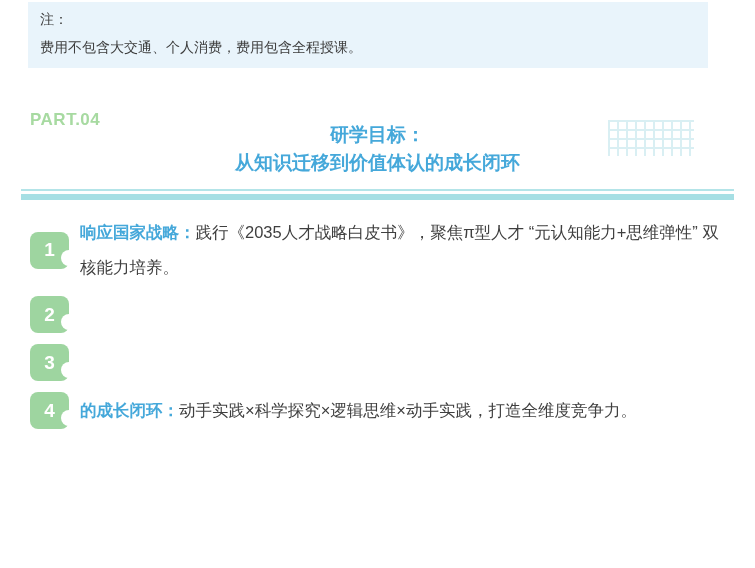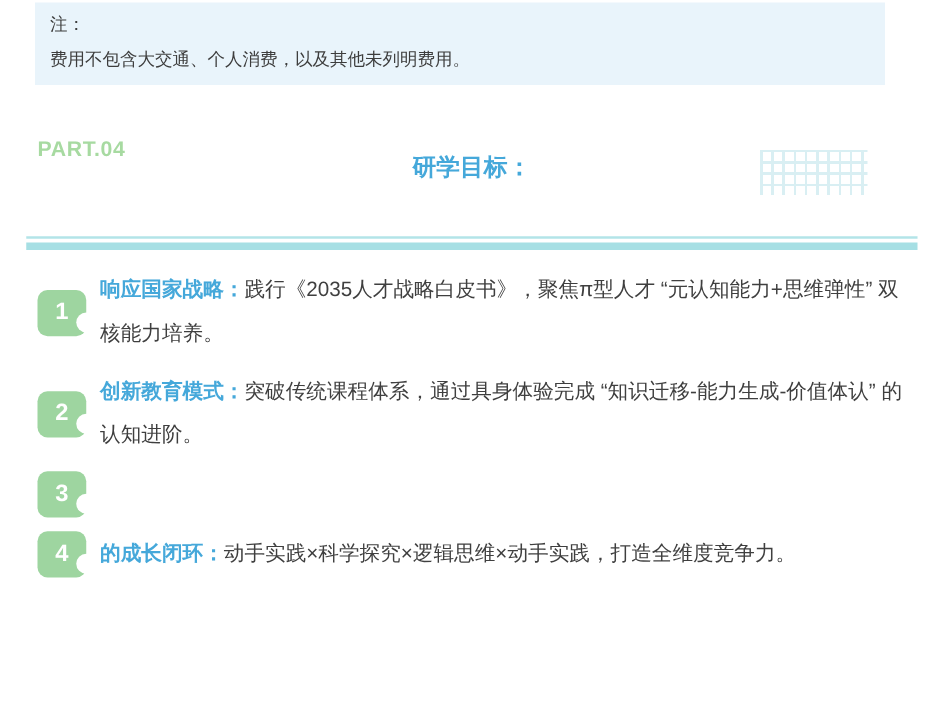--- a/index.html
+++ b/index.html
@@ -109,28 +109,29 @@
     margin-top: 39px;
   }
 </style>
 </head>
 <body>
 
 <div class="page">
 
   <div class="note-box">
     <p>注：</p>
-    <p>费用不包含大交通、个人消费，以及其他未列明费用。</p>
+    <p>费用不包含大交通、个人消费，费用包含全程授课。</p>
   </div>
 
   <div class="section-header">
     <div class="part-label">PART.04</div>
     <div class="grid-decoration"></div>
     <div class="section-title">
       <div>研学目标：</div>
+      <div>从知识迁移到价值体认的成长闭环</div>
     </div>
   </div>
 
   <div class="divider">
     <div class="divider-thin"></div>
     <div class="divider-thick"></div>
   </div>
 
   <div class="goals">
 
@@ -140,23 +141,20 @@
       </div>
       <p class="goal-text">
         <span class="goal-heading">响应国家战略：</span><span>践行《2035人才战略白皮书》，聚焦π型人才 “元认知能力+思维弹性” 双核能力培养。</span>
       </p>
     </div>
 
     <div class="goal-item">
       <div class="goal-badge">
         <span>2</span>
       </div>
-      <p class="goal-text">
-        <span class="goal-heading">创新教育模式：</span><span>突破传统课程体系，通过具身体验完成 “知识迁移-能力生成-价值体认” 的认知进阶。</span>
-      </p>
     </div>
 
     <div class="goal-item">
       <div class="goal-badge">
         <span>3</span>
       </div>
     </div>
 
     <div class="goal-item">
       <div class="goal-badge">

